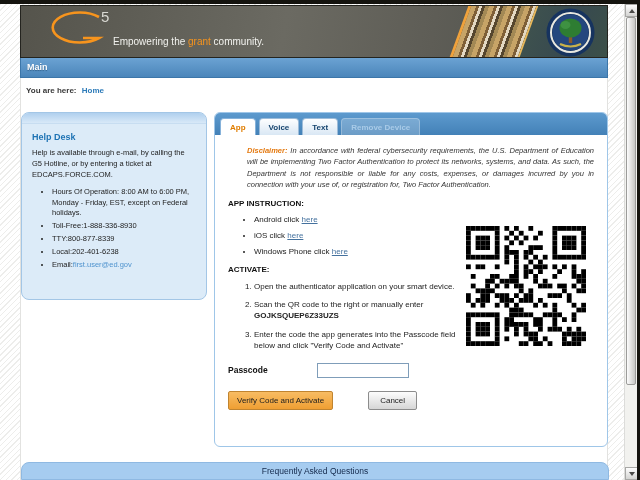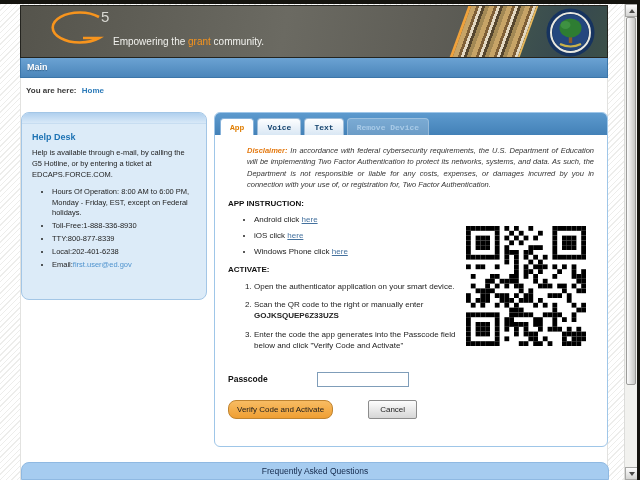--- a/index.html
+++ b/index.html
@@ -53,42 +53,42 @@
   .help-title { color:#1e73b4; font-size:9px; font-weight:bold; margin-bottom:6px; }
   .help-intro { font-size:7.5px; color:#222; line-height:1.45; }
   .help-list { margin:6px 0 0 20px; font-size:7.5px; color:#222; line-height:1.45; }
   .help-list li { margin-bottom:2px; }
   .help-list a { color:#4f93ce; text-decoration:none; }
 
   
   .mainbox { position:absolute; left:193px; top:34px; width:394px; height:335px; background:#fff;
     border:1px solid #9fc6e8; border-radius:6px; overflow:hidden; }
   .tabstrip { height:22px; background:linear-gradient(#5d9ace,#4381b7); display:flex; align-items:flex-end; padding-left:5px; }
-  .tab { font-size:8px; font-weight:bold; padding:4px 9px 3px; margin-right:3px; border-radius:4px 4px 0 0; cursor:pointer;font-family:Liberation Mono, monospace; }
+  .tab { font-size:8px; font-weight:bold; padding:4px 9px 3px; margin-right:3px; border-radius:4px 4px 0 0; cursor:pointer; }
   .tab.active { background:#ffffff; color:#e07d00; border:1px solid #86b2da; border-bottom:none; }
   .tab.normal { background:linear-gradient(#fdfeff,#d9e7f4); color:#16446e; border:1px solid #9dbcd9; border-bottom:none; }
   .tab.disabled { background:rgba(255,255,255,0.22); color:#a9cbe8; border:1px solid rgba(255,255,255,0.25); border-bottom:none; }
 
   .boxbody { position:relative; padding:10px 13px; }
   .disclaimer { font-size:7.5px; font-style:italic; color:#333; line-height:1.5; text-align:justify;margin-left:19px; }
   .disclaimer .dlabel { color:#e4790f; font-weight:bold; }
   .intro { font-size:8px; color:#222; line-height:1.45; width:260px; margin-top:9px; }
   .h-bold { font-size:8px; font-weight:bold; color:#111; margin-top:9px; }
   .applinks { margin:7px 0 0 26px; font-size:8px; color:#222; width:210px; }
   .applinks li { margin-bottom:7px; }
   .applinks a, .steps a { color:#44719e; }
   .steps { margin:7px 0 0 26px; font-size:8px; color:#222; line-height:1.4; width:215px; }
   .steps li { margin-bottom:7px; }
   .steps .code { display:block; font-weight:bold; }
-  .pass-row { margin-top:21px; display:flex; align-items:center;gap:27px; }
+  .pass-row { margin-top:12px; display:flex; align-items:center;gap:27px; }
   .pass-label { font-size:8.5px; font-weight:bold; color:#111; width:62px; }
   .pass-input { width:92px; height:15px; border:1px solid #7f9db9; font-size:8px; padding:0 3px; }
   .btn-row { margin-top:13px; display:flex; align-items:center; }
   .btn { font-size:8px; color:#1c1c1c; cursor:pointer; }
-  .btn-verify { background:linear-gradient(#f8bc63,#ef9f33); border:1px solid #c08430; padding:4px 8px; border-radius:8px; }
+  .btn-verify { background:linear-gradient(#f8bc63,#ef9f33); border:1px solid #c08430; padding:4px 8px; border-radius:2px; }
   .btn-cancel { background:linear-gradient(#fdfdfd,#d6d6d6); border:1px solid #8c8c8c; padding:4px 11px; margin-left:35px; border-radius:2px; }
 
   .qr-wrap { position:absolute; right:14px; top:86px; width:134px; height:130px; background:#fff; padding:5px; }
 
   
   .faqbar { position:absolute; left:0; top:384px; width:588px; height:18px; background:#a6ccf0;
     border:1px solid #8fb9e2; border-radius:8px 8px 0 0; text-align:center; font-size:8.5px; font-weight:normal;
     color:#13284a; line-height:17px; }
 </style>
 </head>

